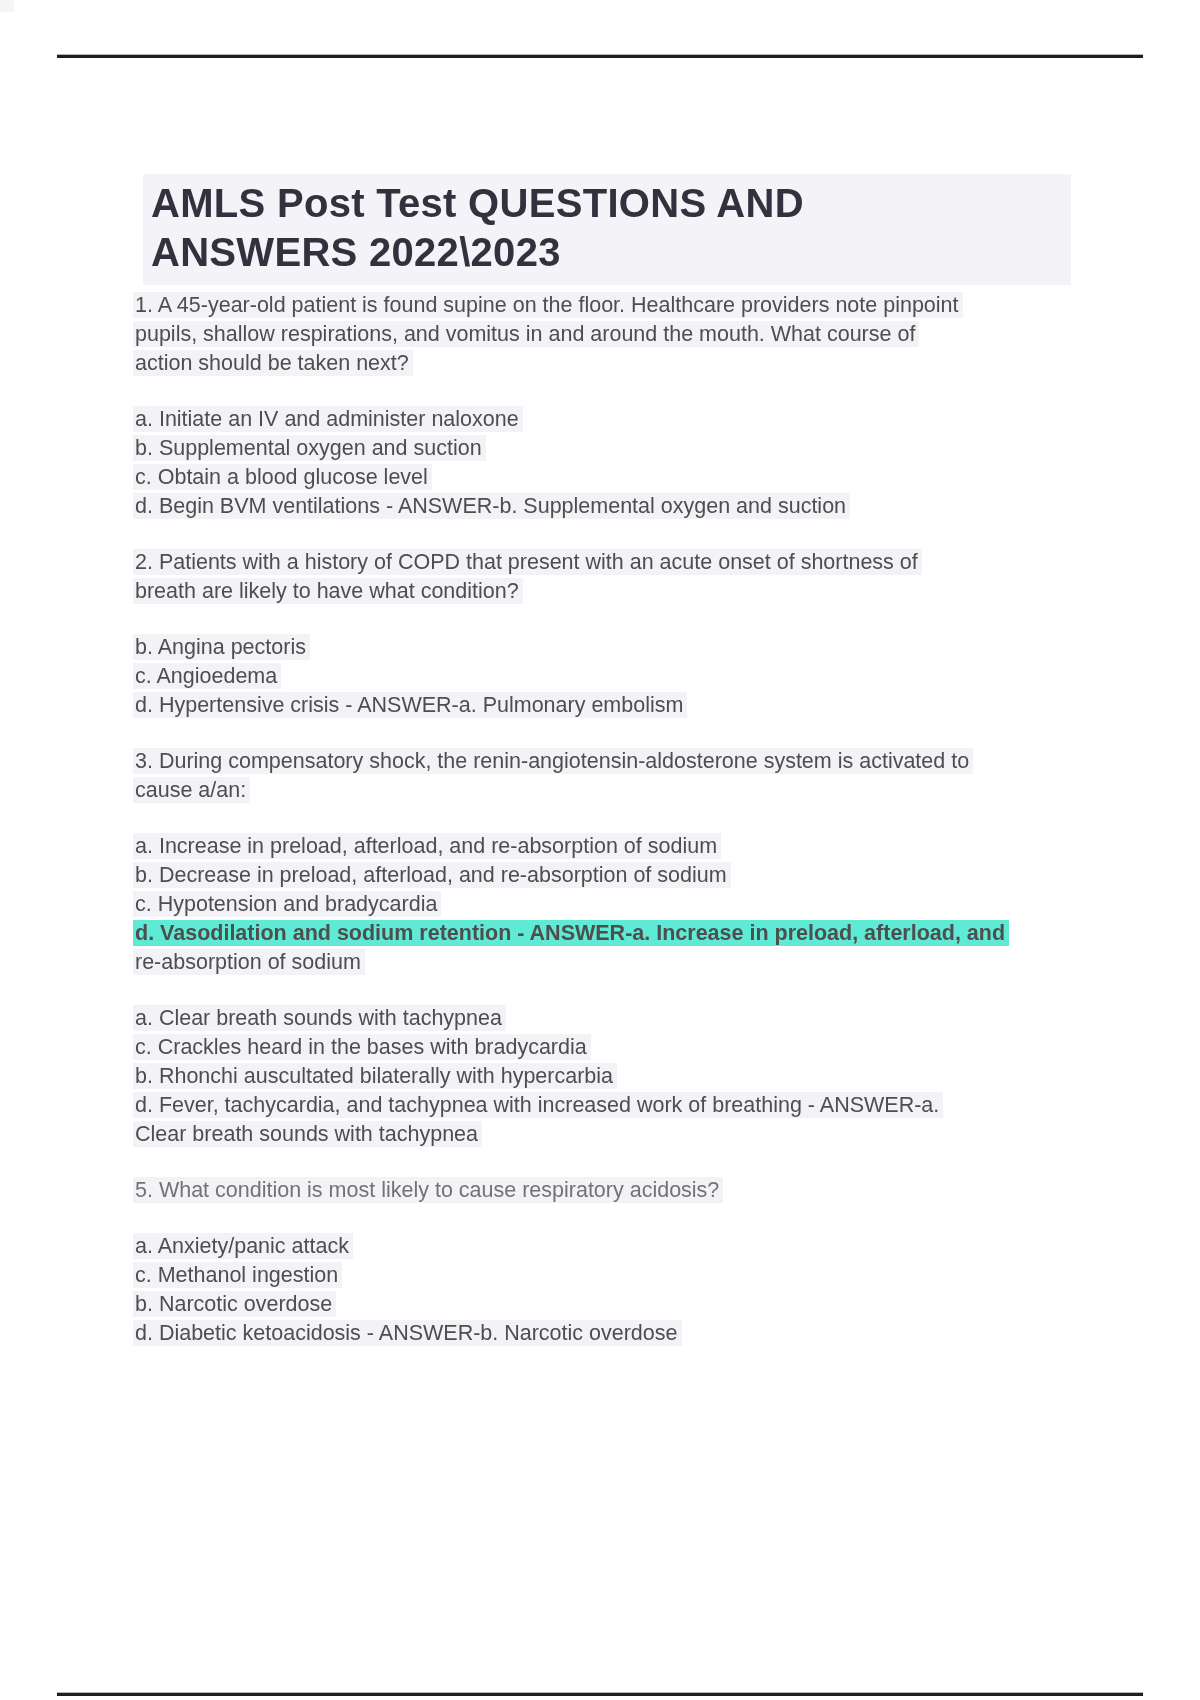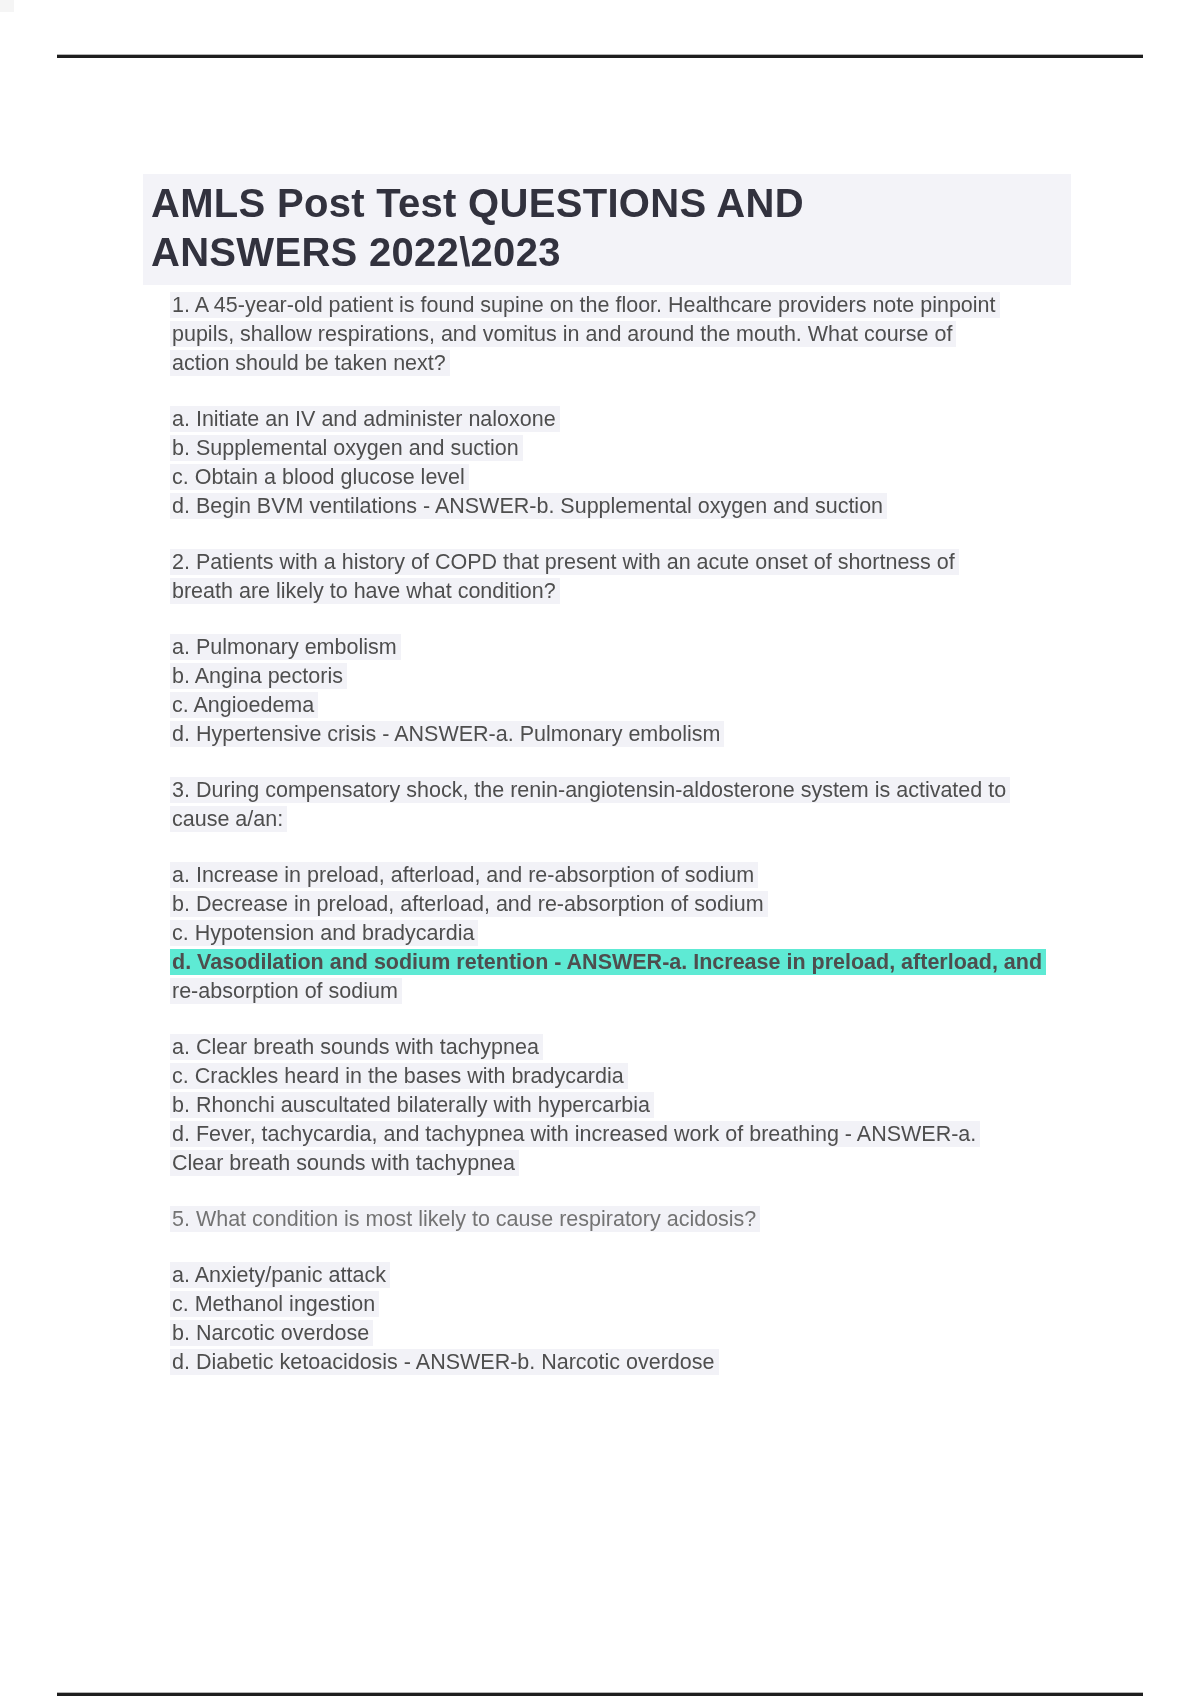--- a/index.html
+++ b/index.html
@@ -24,21 +24,21 @@
     padding:5px 0 8px 8px;
   }
   .title-line{
     font-size:40px;font-weight:bold;color:#32323e;
     line-height:49px;letter-spacing:0.3px;
   }
   .content{
     position:absolute;left:133px;top:291px;width:1010px;
   }
   .line{
-    line-height:29px;height:29px;white-space:nowrap;margin-left:37px;
+    line-height:29px;height:29px;white-space:nowrap;
   }
   .hl{
     font-size:21.5px;color:#4e4e4e;
     padding:1px 4px 1px 2px;
   }
   .options{margin-top:27px;}
   .question:not(:first-child){margin-top:27px;}
 </style>
 </head>
 <body style="background: rgb(255, 255, 255);">
@@ -65,21 +65,20 @@
           <div class="line"><span class="hl" style="background: rgb(242, 242, 247); color: rgb(78, 78, 78);">c. Obtain a blood glucose level</span></div>
           <div class="line"><span class="hl" style="background: rgb(242, 242, 247); color: rgb(78, 78, 78);">d. Begin BVM ventilations - ANSWER-b. Supplemental oxygen and suction</span></div>
         </div>
       </section>
       <section class="question">
         <div class="stem">
           <div class="line"><span class="hl" style="background: rgb(242, 242, 247); color: rgb(78, 78, 78);">2. Patients with a history of COPD that present with an acute onset of shortness of</span></div>
           <div class="line"><span class="hl" style="background: rgb(242, 242, 247); color: rgb(78, 78, 78);">breath are likely to have what condition?</span></div>
         </div>
         <div class="options">
-          <div class="line"><span class="hl" style="background: rgb(242, 242, 247); color: rgb(78, 78, 78);">a. Pulmonary embolism</span></div>
           <div class="line"><span class="hl" style="background: rgb(242, 242, 247); color: rgb(78, 78, 78);">b. Angina pectoris</span></div>
           <div class="line"><span class="hl" style="background: rgb(242, 242, 247); color: rgb(78, 78, 78);">c. Angioedema</span></div>
           <div class="line"><span class="hl" style="background: rgb(242, 242, 247); color: rgb(78, 78, 78);">d. Hypertensive crisis - ANSWER-a. Pulmonary embolism</span></div>
         </div>
       </section>
       <section class="question">
         <div class="stem">
           <div class="line"><span class="hl" style="background: rgb(242, 242, 247); color: rgb(78, 78, 78);">3. During compensatory shock, the renin-angiotensin-aldosterone system is activated to</span></div>
           <div class="line"><span class="hl" style="background: rgb(242, 242, 247); color: rgb(78, 78, 78);">cause a/an:</span></div>
         </div>

